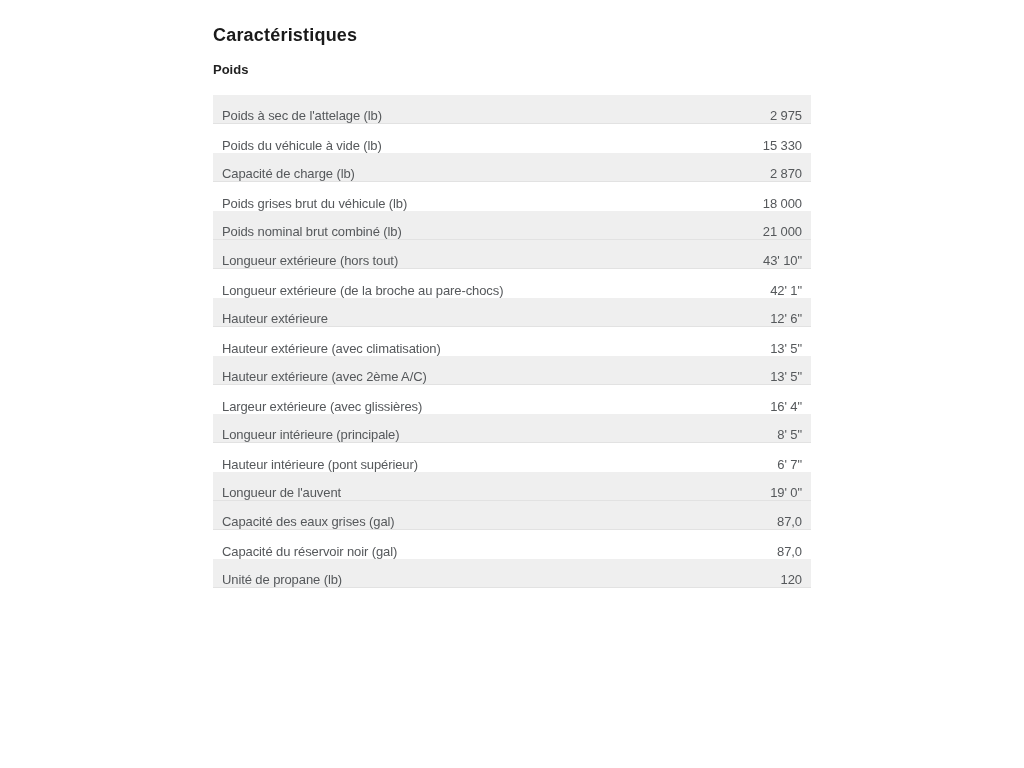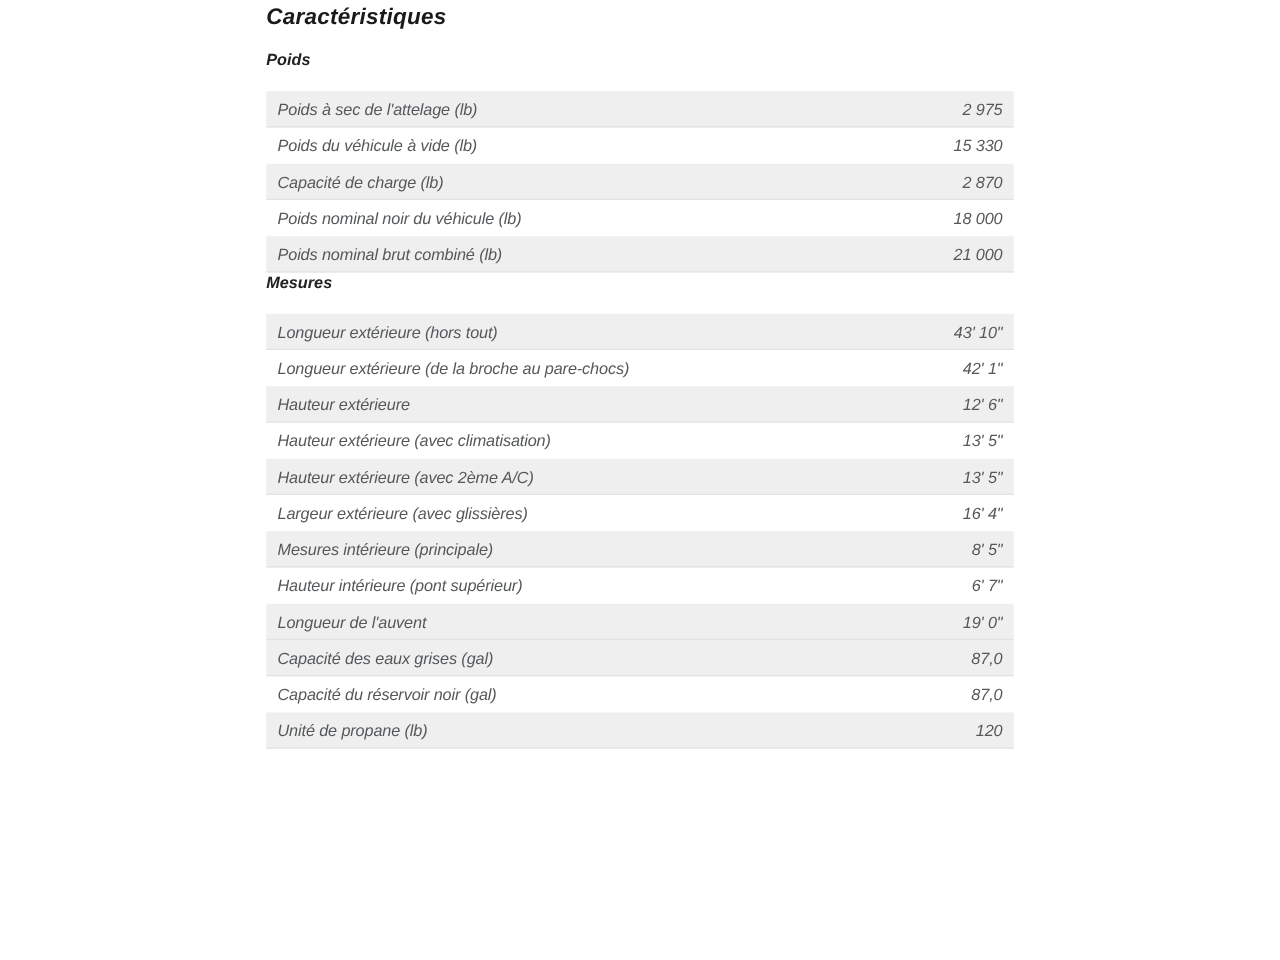--- a/index.html
+++ b/index.html
@@ -10,22 +10,21 @@
   }
   .page {
     width: 1024px;
     height: 768px;
     background: #ffffff;
     overflow: hidden;
   }
   .content {
     width: 598px;
     margin: 0 auto;
-    padding-top: 2px;
-    font-style: italic;
+    padding-top: 24px;
   }
   .page-title {
     font-size: 18px;
     font-weight: bold;
     color: #1a1a1a;
     line-height: 22px;
     margin: 0 0 15px 0;
     letter-spacing: 0.2px;
   }
   .section-header {
@@ -38,21 +37,21 @@
   .section-header:first-of-type {
     margin-top: 16px;
   }
   .spec-table {
     width: 100%;
   }
   .spec-row {
     height: 29px;
     box-sizing: border-box;
     display: flex;
-    align-items: center;
+    align-items: flex-end;
     justify-content: space-between;
     padding: 0 9px;
     font-size: 13px;
     color: #55585b;
     letter-spacing: -0.1px;
   }
   .spec-row:nth-child(odd) {
     background: #efefef;
     border-bottom: 1px solid #e2e2e2;
   }
@@ -80,30 +79,29 @@
       </div>
       <div class="spec-row">
         <span class="spec-label">Poids du véhicule à vide (lb)</span>
         <span class="spec-value">15 330</span>
       </div>
       <div class="spec-row">
         <span class="spec-label">Capacité de charge (lb)</span>
         <span class="spec-value">2 870</span>
       </div>
       <div class="spec-row">
-        <span class="spec-label">Poids nominal noir du véhicule (lb)</span>
+        <span class="spec-label">Poids grises brut du véhicule (lb)</span>
         <span class="spec-value">18 000</span>
       </div>
       <div class="spec-row">
         <span class="spec-label">Poids nominal brut combiné (lb)</span>
         <span class="spec-value">21 000</span>
       </div>
     </div>
 
-    <h2 class="section-header">Mesures</h2>
     <div class="spec-table">
       <div class="spec-row">
         <span class="spec-label">Longueur extérieure (hors tout)</span>
         <span class="spec-value">43' 10"</span>
       </div>
       <div class="spec-row">
         <span class="spec-label">Longueur extérieure (de la broche au pare-chocs)</span>
         <span class="spec-value">42' 1"</span>
       </div>
       <div class="spec-row">
@@ -116,21 +114,21 @@
       </div>
       <div class="spec-row">
         <span class="spec-label">Hauteur extérieure (avec 2ème A/C)</span>
         <span class="spec-value">13' 5"</span>
       </div>
       <div class="spec-row">
         <span class="spec-label">Largeur extérieure (avec glissières)</span>
         <span class="spec-value">16' 4"</span>
       </div>
       <div class="spec-row">
-        <span class="spec-label">Mesures intérieure (principale)</span>
+        <span class="spec-label">Longueur intérieure (principale)</span>
         <span class="spec-value">8' 5"</span>
       </div>
       <div class="spec-row">
         <span class="spec-label">Hauteur intérieure (pont supérieur)</span>
         <span class="spec-value">6' 7"</span>
       </div>
       <div class="spec-row">
         <span class="spec-label">Longueur de l'auvent</span>
         <span class="spec-value">19' 0"</span>
       </div>

